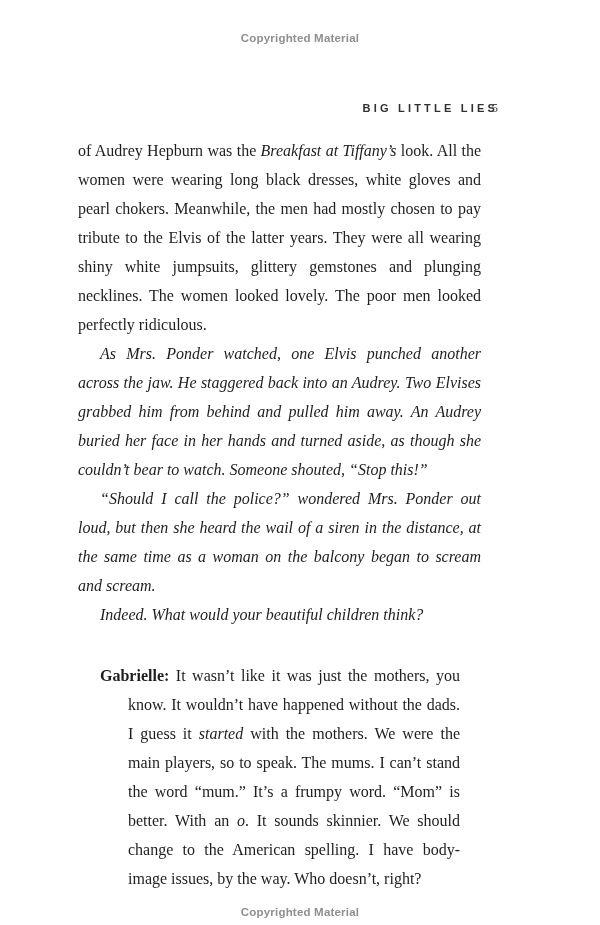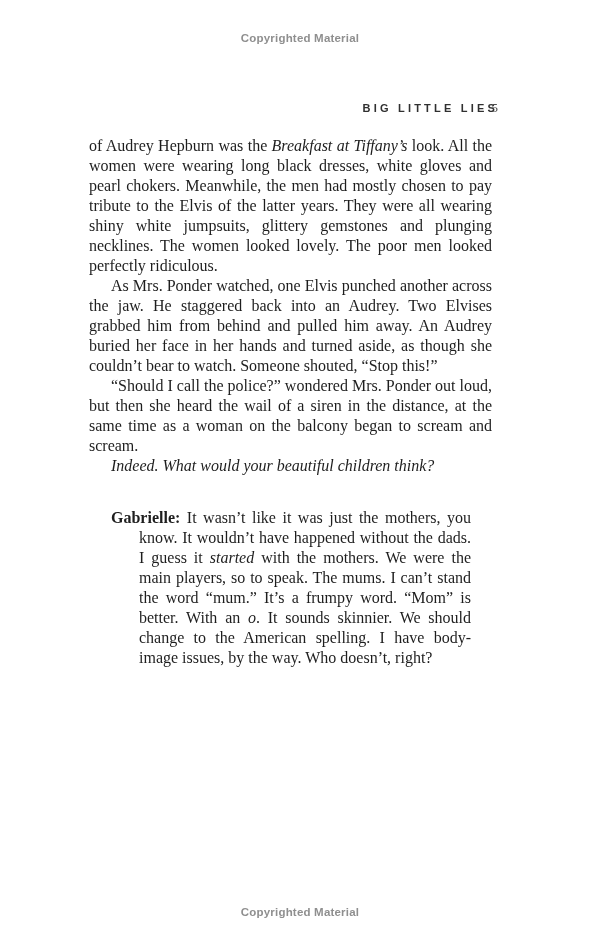--- a/index.html
+++ b/index.html
@@ -49,28 +49,28 @@
     left: 95px;
     width: 403px;
     text-align: right;
     font-family: "Liberation Serif", serif;
     font-size: 13px;
     color: #4f4f4f;
   }
   .body-text {
     position: absolute;
     top: 120px;
-    left: 89px;
+    left: 78px;
     width: 403px;
     font-size: 16px;
-    line-height: 20px;
+    line-height: 29px;
     text-align: justify;
   }
   .para { margin: 0; }
-  .indent { text-indent: 22px; }
+  .indent { text-indent: 22px; font-style: italic; }
   .it { font-style: italic; }
   .interview {
     margin: 32px 21px 0 22px;
   }
   .speech {
     margin: 0;
     padding-left: 28px;
     text-indent: -28px;
     text-align: justify;
   }

